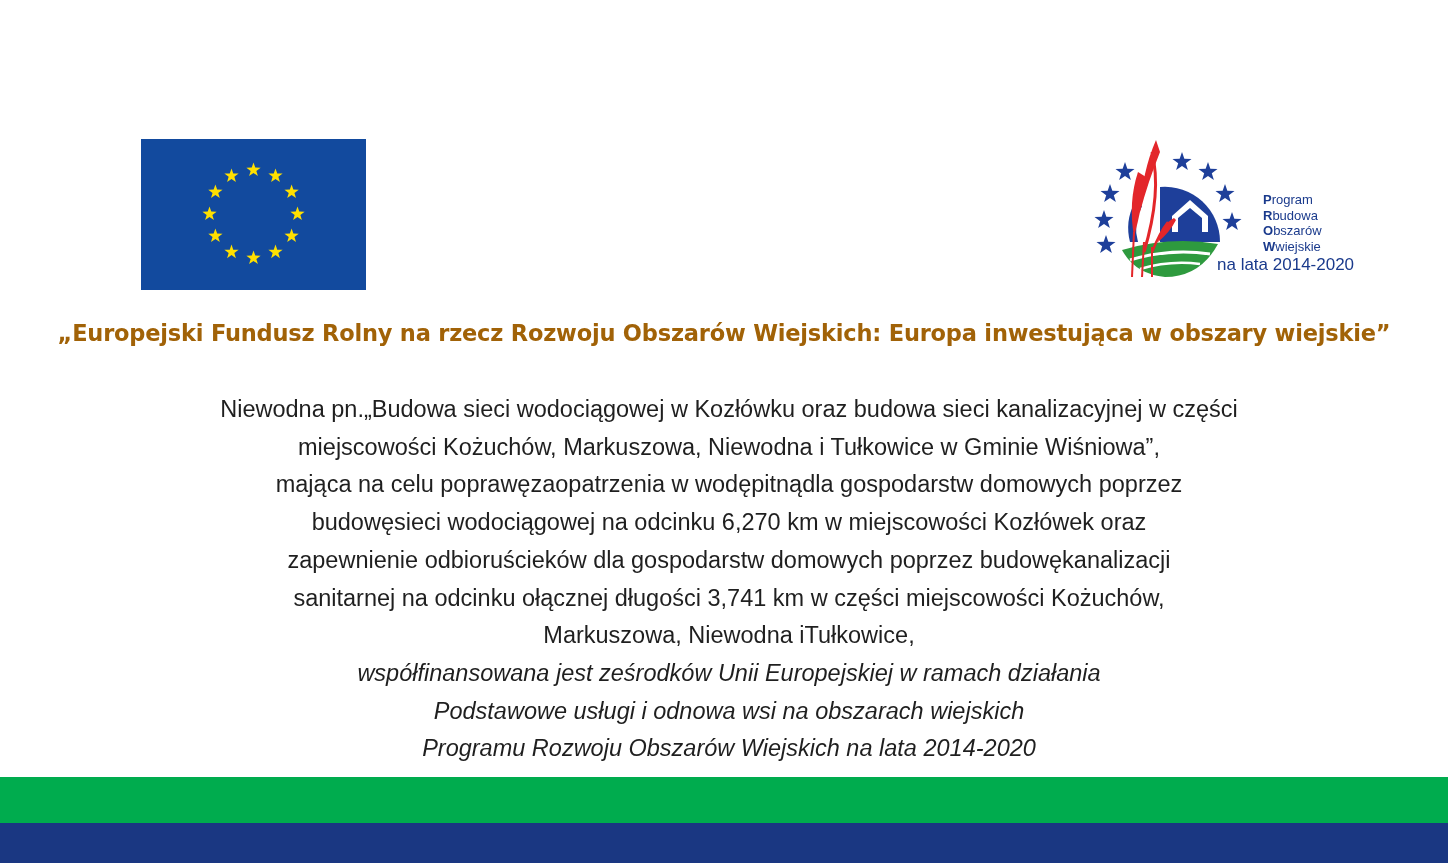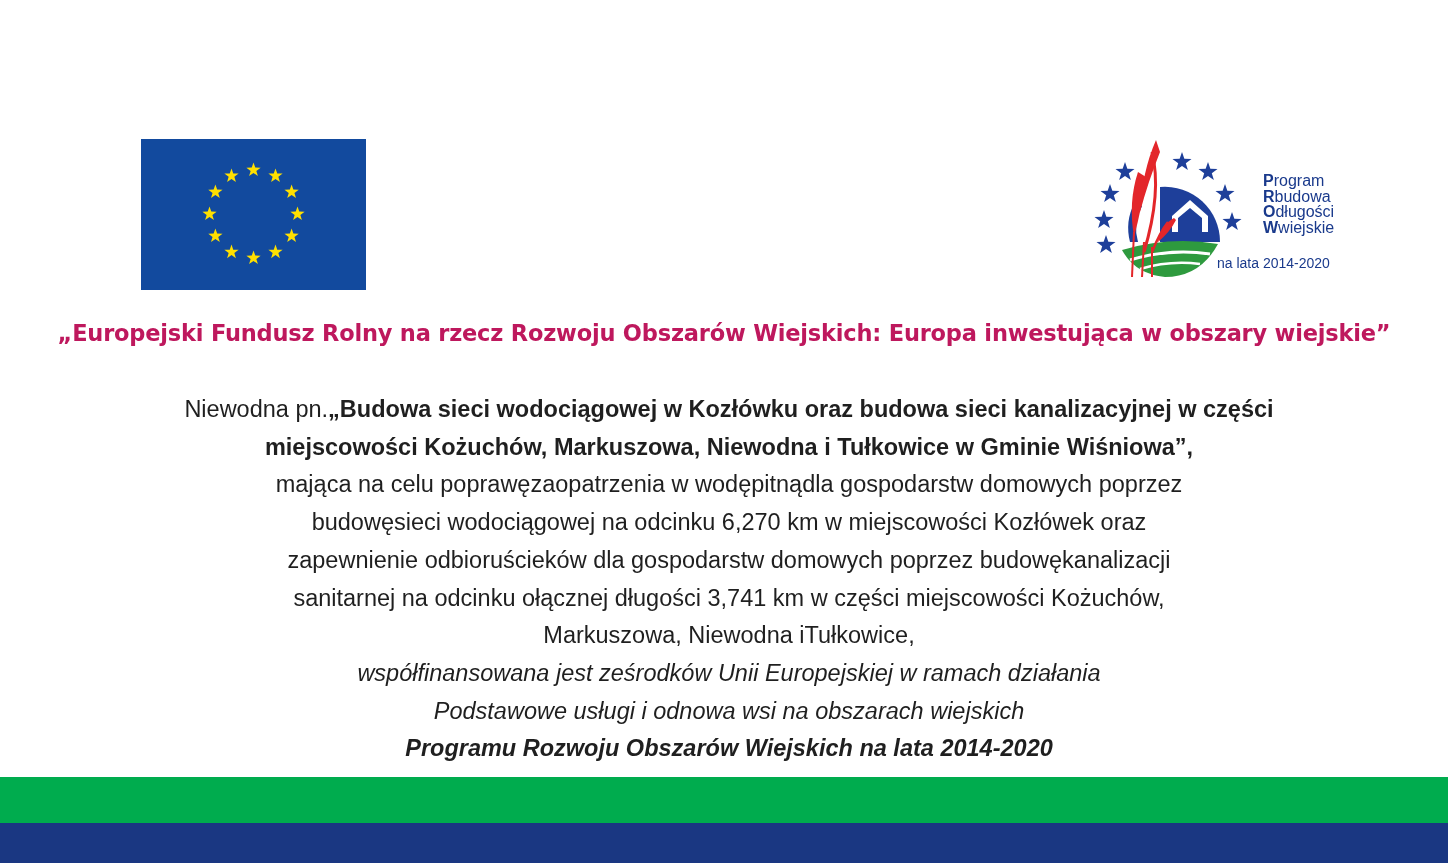--- a/index.html
+++ b/index.html
@@ -5,32 +5,32 @@
   html, body { margin:0; padding:0; }
   body {
     width:1448px; height:863px; background:#ffffff; position:relative; overflow:hidden;
     font-family:"Liberation Sans", sans-serif;
   }
   .eu-flag { position:absolute; left:141px; top:139px; width:225px; height:151px; background:#124a9e; }
   .eu-flag svg { position:absolute; left:0; top:0; }
   .prow-logo { position:absolute; left:1090px; top:132px; width:240px; height:150px; }
   .prow-logo svg { position:absolute; left:0; top:0; }
   .prow-text {
-    position:absolute; left:1263px; top:173px; font-size:16px; line-height:15.5px; color:#1a3a8c;
+    position:absolute; left:1263px; top:192px; font-size:13px; line-height:15.5px; color:#1a3a8c;
   }
   .prow-text b { color:#1a3a8c; font-weight:bold; }
-  .prow-years { position:absolute; left:1217px; top:255px; font-size:14px; color:#1a3a8c; white-space:nowrap; }
+  .prow-years { position:absolute; left:1217px; top:255px; font-size:17px; color:#1a3a8c; white-space:nowrap; }
   .slogan {
     position:absolute; left:0; top:320px; width:1448px; text-align:center;
-    font-family:"DejaVu Sans", sans-serif; font-weight:bold; font-size:22.5px; color:#be185d;
+    font-family:"DejaVu Sans", sans-serif; font-weight:bold; font-size:22.5px; color:#a16207;
     letter-spacing:-0.2px; white-space:nowrap;
   }
   .body-block { position:absolute; left:0; top:391px; width:1458px; text-align:center; color:#1f1f1f; }
   .line { font-size:23.5px; line-height:37.7px; white-space:nowrap; }
-  .bold { font-weight:bold; }
+  .bold { font-weight:normal; }
   .ital { font-style:italic; }
   .stripe-green { position:absolute; left:0; top:777px; width:1448px; height:46px; background:#00ac4e; }
   .stripe-blue  { position:absolute; left:0; top:823px; width:1448px; height:40px; background:#1a3782; }
 </style>
 </head>
 <body>
 
 <div class="eu-flag">
   <svg width="225" height="151" viewBox="0 0 225 151">
     <defs>
@@ -79,21 +79,21 @@
     <path d="M78,90 Q70,100 62,120" stroke="#e3262a" stroke-width="2.5" fill="none"></path>
     <path d="M84,86 Q72,92 68,110 Q80,100 86,88 Z" fill="#e3262a"></path>
     <line x1="44" y1="100" x2="42" y2="145" stroke="#e3262a" stroke-width="2"></line>
     <line x1="54" y1="110" x2="52" y2="145" stroke="#e3262a" stroke-width="2"></line>
     <line x1="62" y1="115" x2="62" y2="145" stroke="#e3262a" stroke-width="2"></line>
   </svg>
 </div>
 <div class="prow-text">
   <div><b>P</b><span>rogram</span></div>
   <div><b>R</b><span>budowa</span></div>
-  <div><b>O</b><span>długości</span></div>
+  <div><b>O</b><span>bszarów</span></div>
   <div><b>W</b><span>wiejskie</span></div>
 </div>
 <div class="prow-years">na lata 2014-2020</div>
 
 <div class="slogan">„Europejski Fundusz Rolny na rzecz Rozwoju Obszarów Wiejskich: Europa inwestująca w obszary wiejskie”</div>
 
 <div class="body-block">
   <div class="line"><span>Niewodna pn.</span><span class="bold">„Budowa sieci wodociągowej w Kozłówku oraz budowa sieci kanalizacyjnej w części</span></div>
   <div class="line bold">miejscowości Kożuchów, Markuszowa, Niewodna i Tułkowice w Gminie Wiśniowa”,</div>
   <div class="line">mająca na celu poprawęzaopatrzenia w wodępitnądla gospodarstw domowych poprzez</div>

